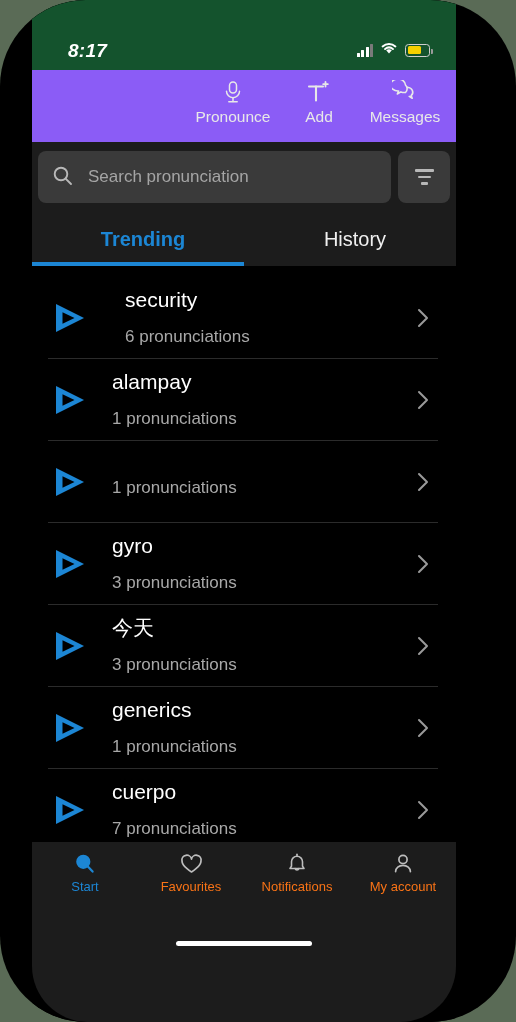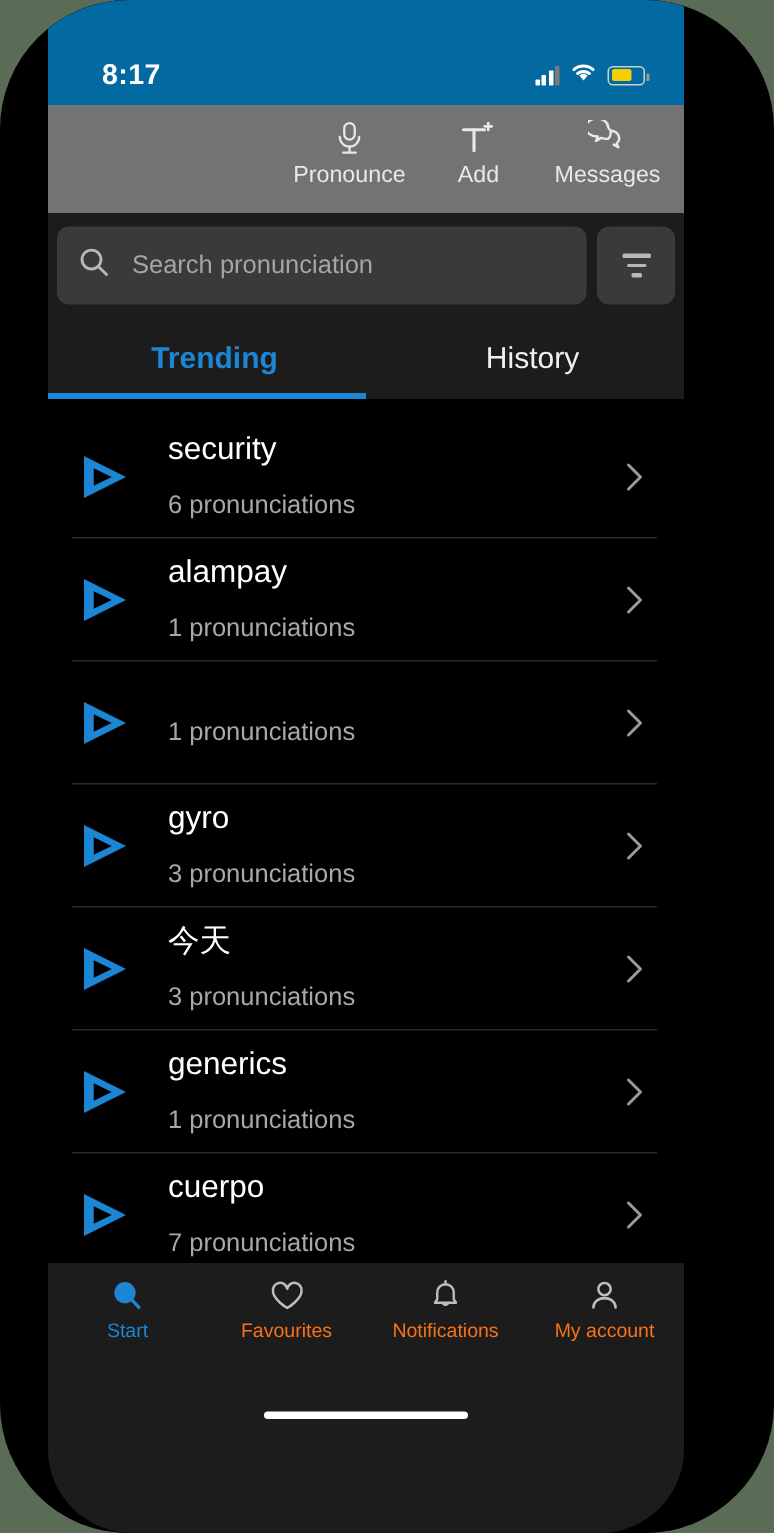--- a/index.html
+++ b/index.html
@@ -38,21 +38,22 @@
     overflow: hidden;
   }
 
   
   #status-bar {
     position: absolute;
     left: 0;
     top: 0;
     width: 424px;
     height: 84px;
-    background: #0369a1;
+    background: #14532d;
+    font-style: italic;
   }
   #status-time {
     position: absolute;
     left: 36px;
     top: 40px;
     font-size: 19px;
     font-weight: bold;
     color: #ffffff;
     letter-spacing: 0.3px;
   }
@@ -110,21 +111,21 @@
     border-radius: 1.5px;
   }
 
   
   #app-toolbar {
     position: absolute;
     left: 0;
     top: 70px;
     width: 424px;
     height: 72px;
-    background: #737373;
+    background: #8b5cf6;
     display: flex;
     justify-content: flex-end;
     align-items: flex-start;
     padding-right: 8px;
     box-sizing: border-box;
   }
   .tool-btn {
     width: 86px;
     display: flex;
     flex-direction: column;
@@ -248,21 +249,21 @@
   }
   .list-item::after {
     content: "";
     position: absolute;
     left: 16px;
     right: 18px;
     bottom: 0;
     height: 1px;
     background: #2b2b2b;
   }
-  .list-item:first-child { margin-top: 11px; }
+  .list-item:first-child { margin-top: 11px; gap: 13px; }
   .play-wrap {
     width: 56px;
     display: flex;
     align-items: center;
     justify-content: flex-start;
     flex: 0 0 auto;
   }
   .item-text {
     flex: 1;
     min-width: 0;

